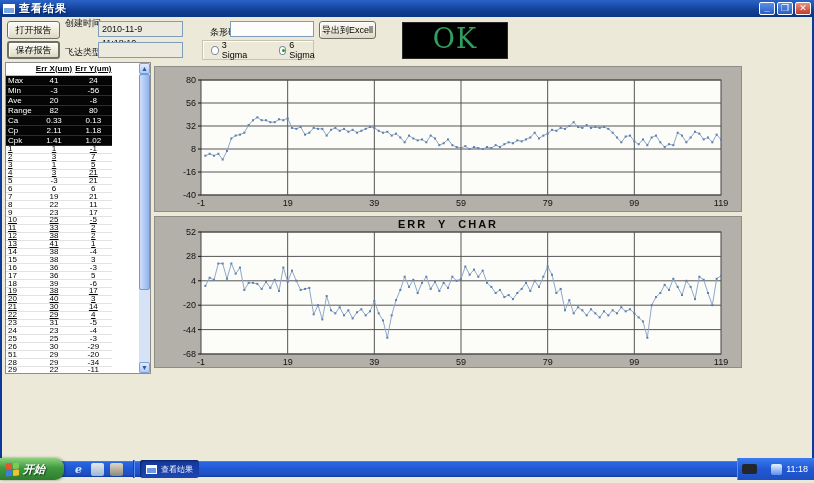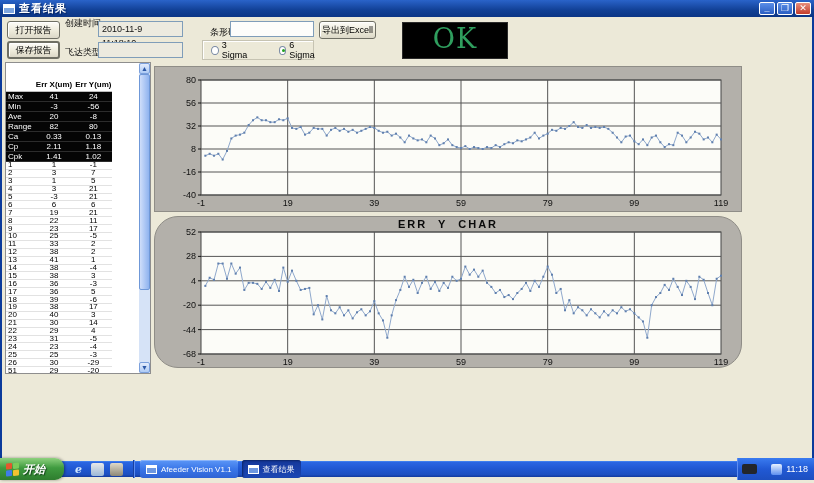--- a/index.html
+++ b/index.html
@@ -25,39 +25,39 @@
   .tfield.white { background:#fdfdfb; }
   .sigma-group { position:absolute; left:200px; top:40px; width:112px; height:20px; border:1px solid #c6c3b2; box-shadow:inset 1px 1px 0 #fff; display:flex; align-items:center; gap:30px; padding-left:8px; background:#ece9d8; }
   .radio { display:flex; align-items:center; gap:3px; font-size:9px; cursor:pointer; }
   .radio .circ { width:9px; height:9px; border-radius:50%; border:1px solid #7b8ba4; background:#fff; position:relative; }
   .radio.checked .circ:after { content:""; position:absolute; left:2px; top:2px; width:3px; height:3px; border-radius:50%; background:#21a121; }
   .ok-box { position:absolute; left:400px; top:22px; width:106px; height:37px; background:#000000; border:1px solid #2a2a2a; display:flex; align-items:flex-start; justify-content:center; }
   .ok-box span { font-family:"DejaVu Serif","Liberation Serif",serif; font-size:27px; color:#2f9e5e; letter-spacing:1px; }
 
   
   .tblwrap { position:absolute; left:3px; top:62px; width:146px; height:312px; background:#fff; border:1px solid #8e8e8e; overflow:hidden; }
-  .tbl { position:absolute; left:0; top:16px; width:106px; }
+  .tbl { position:absolute; left:0; top:0; width:106px;text-decoration:underline; }
   .trow { display:flex; border-bottom:1px solid #e2e2e2; height:7.9px; }
   .trow.head { height:13px; border-bottom:1px solid #bdbdbd; background:#fff; font-weight:bold; }
   .trow.stat { height:10px; background:#050505; color:#ffffff; border-bottom:1px solid #2c2c2c; }
   .tc { font-size:8px; line-height:1; overflow:hidden; white-space:nowrap; display:flex; align-items:center; }
   .tc.c0 { width:34px; padding-left:2px; }
   .tc.c1 { width:52px; justify-content:center; }
   .tc.c2 { width:47px; justify-content:center; }
   .trow.head .tc { font-size:8px; }
   
   .sbar { position:absolute; right:0; top:0; width:11px; height:100%; background:#d6e3f7; }
   .sarrow { position:absolute; left:0; width:11px; height:11px; background:linear-gradient(180deg,#e3ecfc,#aecbf5); border:1px solid #7ba0dc; border-radius:2px; color:#2c57a5; font-size:7px; text-align:center; line-height:9px; }
   .sarrow.up { top:0; } .sarrow.dn { bottom:0; }
   .sthumb { position:absolute; left:0; top:11px; width:11px; height:216px; background:linear-gradient(90deg,#cfdefa,#8fb3ef); border:1px solid #6f98d8; border-radius:2px; }
 
   
   .chartpanel { position:absolute; background:#b3b0aa; border:1px solid #8f8d87; }
   .cp1 { left:152px; top:66px; width:588px; height:146px; }
-  .cp2 { left:152px; top:216px; width:588px; height:152px;border-radius:24px; }
+  .cp2 { left:152px; top:216px; width:588px; height:152px; }
   .ctitle { position:absolute; top:1px; left:0; width:100%; text-align:center; font-size:11px; font-weight:bold; letter-spacing:2px; word-spacing:6px; color:#0a0a0a; }
   .chartpanel svg { position:absolute; left:0; top:0; }
 
   
   .taskbar { position:absolute; left:0; top:461px; width:814px; height:16px;
     background:linear-gradient(180deg,#4b8ef5 0%,#2b66e2 8%,#2159d4 45%,#1d4fc0 85%,#123a9d 100%); display:flex; align-items:center; }
   .startbtn { height:22px; width:64px; border-radius:0 9px 9px 0;
     background:linear-gradient(180deg,#8ed17e 0%,#3f9b3f 45%,#2e7d2e 100%);
     box-shadow:1px 0 3px rgba(0,0,0,.4); display:flex; align-items:center; gap:4px; padding-left:6px; cursor:pointer; }
   .startbtn .flag { width:13px; height:13px; display:grid; grid-template-columns:6px 6px; grid-template-rows:6px 6px; gap:1px; transform:skewY(-4deg); }
@@ -644,24 +644,20 @@
       </div>
     <span>开始</span>
   </div>
   <div class="qlaunch">
     <div class="qicon ie">e</div>
     <div class="qicon msn"></div>
     <div class="qicon desk"></div>
   </div>
   <div class="tdivider"></div>
   <div id="taskbtns" style="display:flex;align-items:center;">
-      <div class="taskbtn">
-        <div class="wicon"></div>
-        <span>Afeeder Vision V1.1</span>
-      </div>
       <div class="taskbtn active">
         <div class="wicon"></div>
         <span>查看结果</span>
       </div>
     </div>
   <div class="tray">
     <div class="trayicon"></div>
     <div class="clockicon"></div>
     <div class="clock">11:18</div>
   </div>

